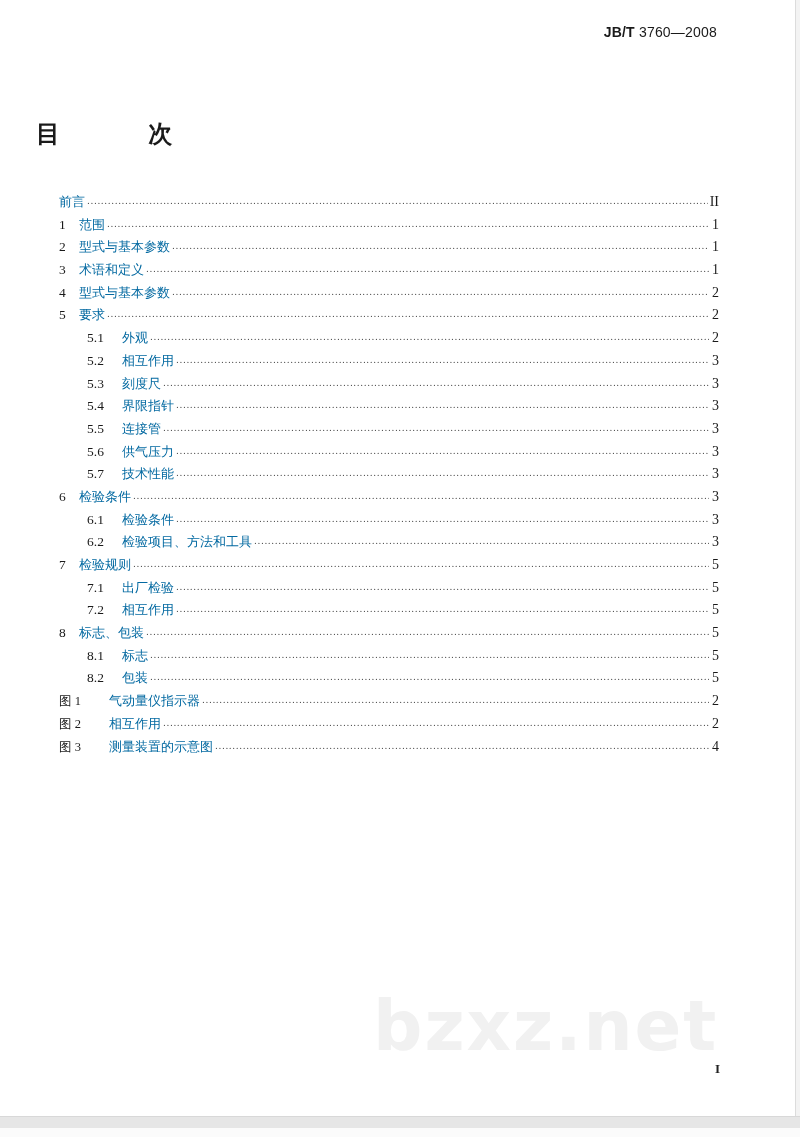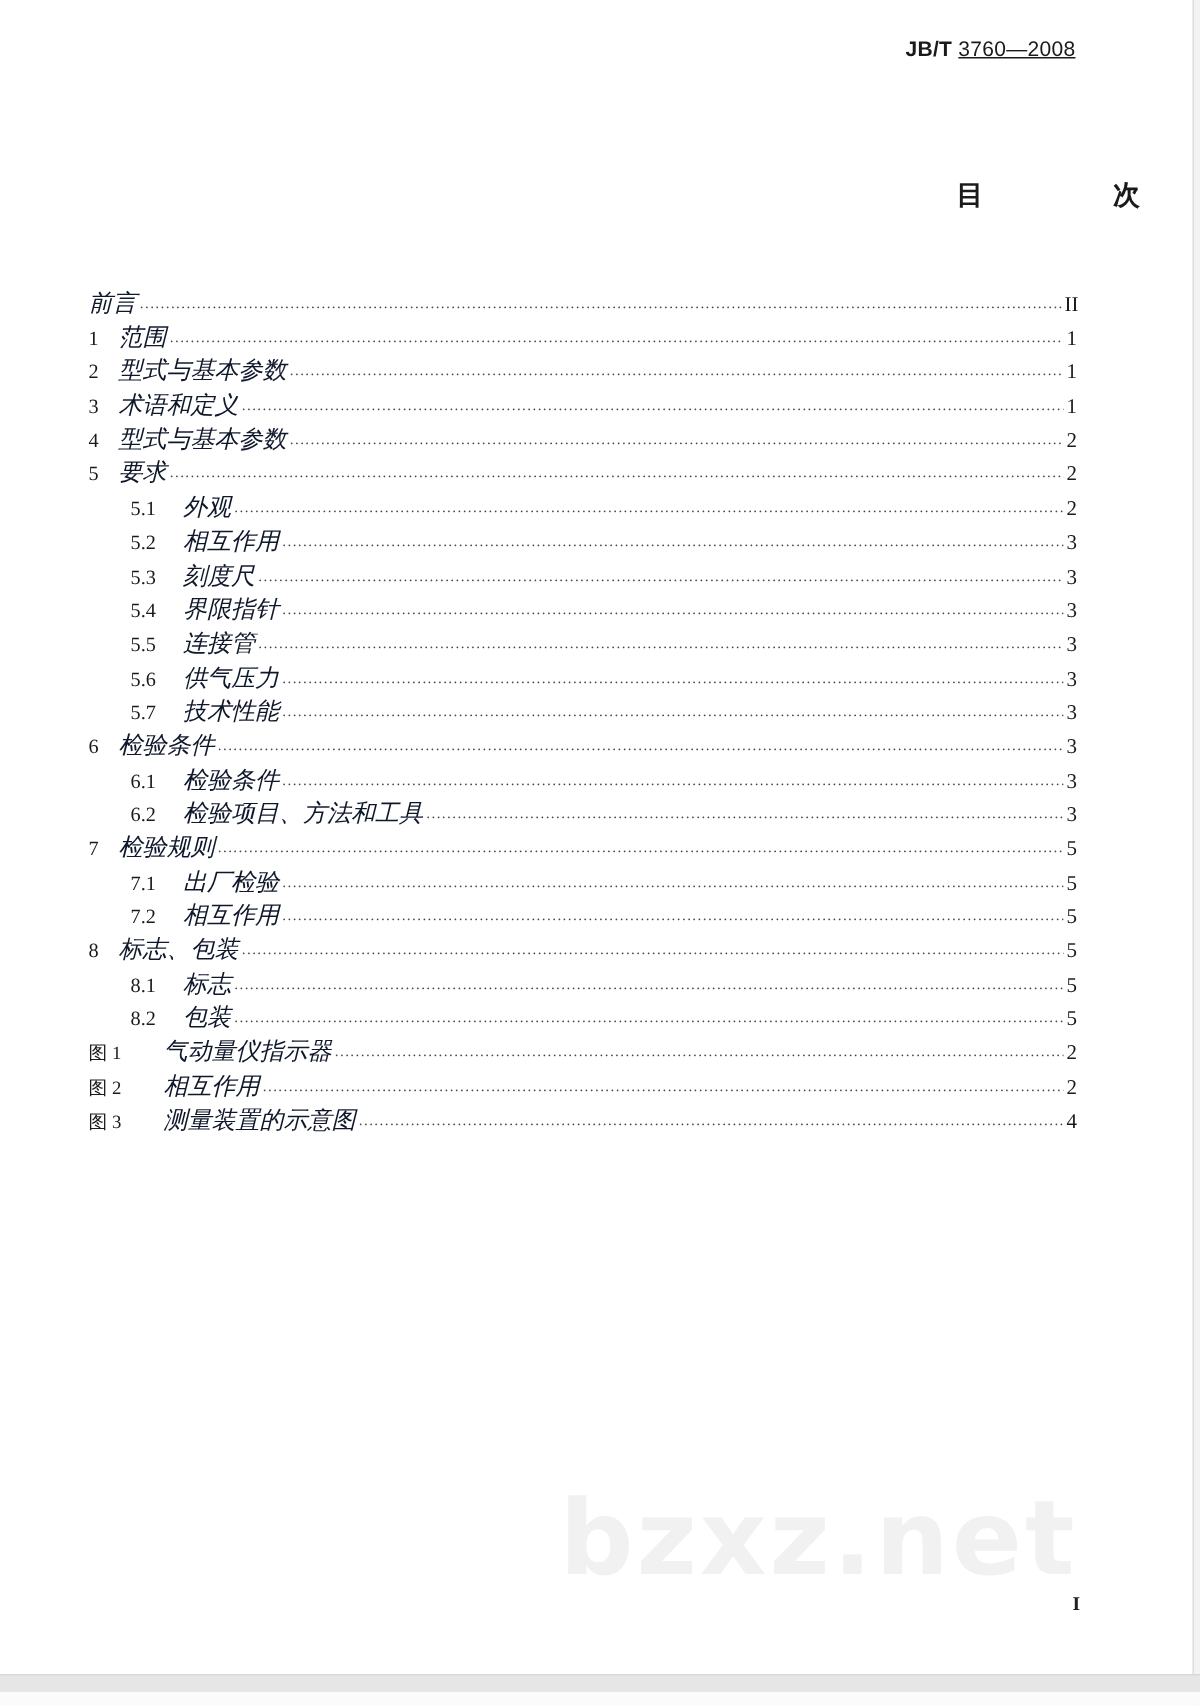--- a/index.html
+++ b/index.html
@@ -47,30 +47,29 @@
       top: 24px;
       right: 78px;
       font-family: "Liberation Sans", sans-serif;
       font-size: 14px;
       font-weight: bold;
       color: #1a1a1a;
       letter-spacing: 0.2px;
     }
     .doc-code .num {
       font-weight: normal;
-      text-decoration: underline;
     }
     .title {
       position: absolute;
       top: 118px;
       left: 0;
       width: 800px;
-      text-align: right;
+      text-align: left;
       font-family: "DejaVu Sans", sans-serif;
-      font-size: 18px;
+      font-size: 24px;
       font-weight: bold;
       color: #1a1a1a;
       letter-spacing: 40px;
       text-indent: 36px;
     }
     .toc {
       position: absolute;
       top: 191px;
       left: 59px;
       width: 660px;
@@ -93,42 +92,42 @@
       font-family: "Liberation Serif", serif;
       font-size: 13.5px;
     }
     .toc-num.l1 { width: 20px; }
     .toc-num.l2 { width: 35px; margin-left: 28px; }
     .toc-num.fig { width: 50px; font-family: Liberation Serif, serif; font-size: 12.5px; }
     .toc-num.none { width: 0; }
     .toc-label {
       flex: 0 0 auto;
       font-family: "DejaVu Sans", sans-serif;
-      font-size: 16px;
-      color: #0f172a;
-      font-style: italic;
+      font-size: 13px;
+      color: #0369a1;
     }
     .toc-dots {
       flex: 1 1 auto;
       overflow: hidden;
       margin: 0 2px;
       color: #444;
       font-size: 9px;
       letter-spacing: 0.6px;
       position: relative;
       top: -2px;
     }
     .toc-dots::before {
       content: "......................................................................................................................................................................................................................................................................................................................................................................";
     }
     .toc-page {
       flex: 0 0 auto;
       font-family: "Liberation Serif", serif;
       font-size: 14px;
       min-width: 8px;
+      text-align: right;
     }
     .watermark {
       position: absolute;
       left: 373px;
       top: 992px;
       font-family: "DejaVu Sans", sans-serif;
       font-weight: bold;
       font-size: 69px;
       color: #f1f1f1;
       letter-spacing: 2px;

